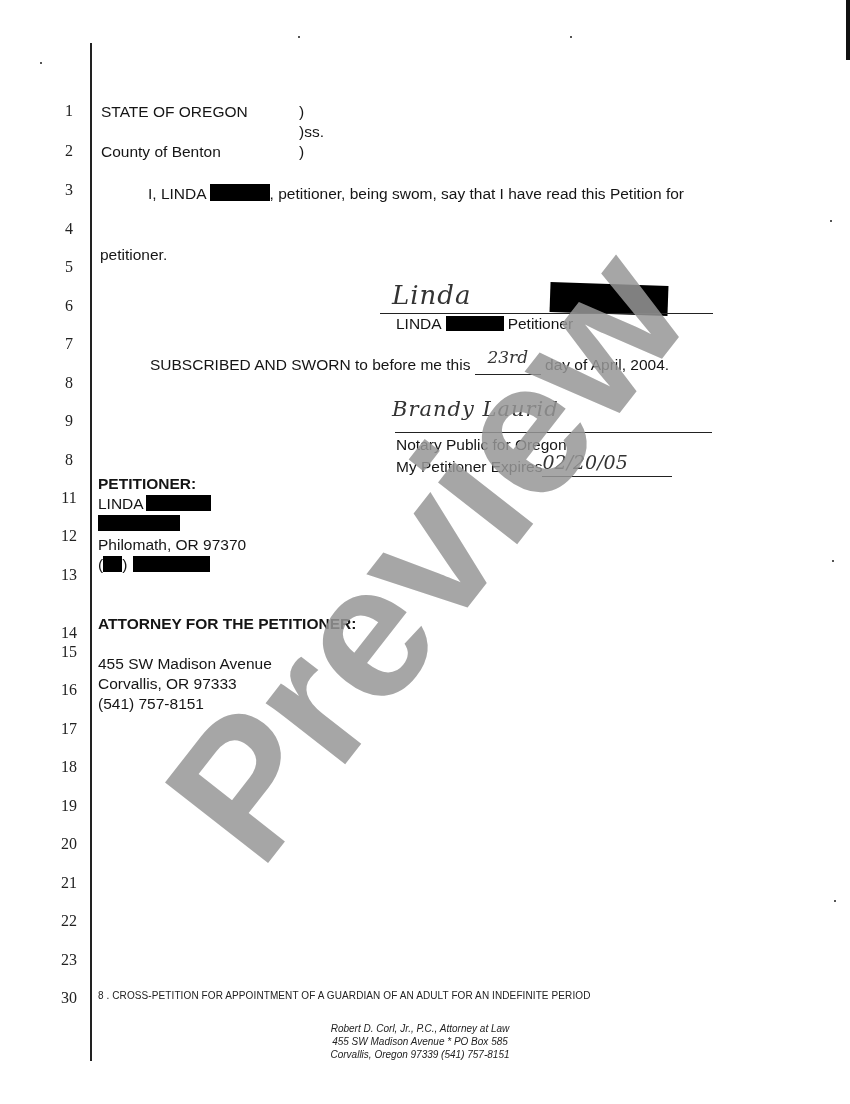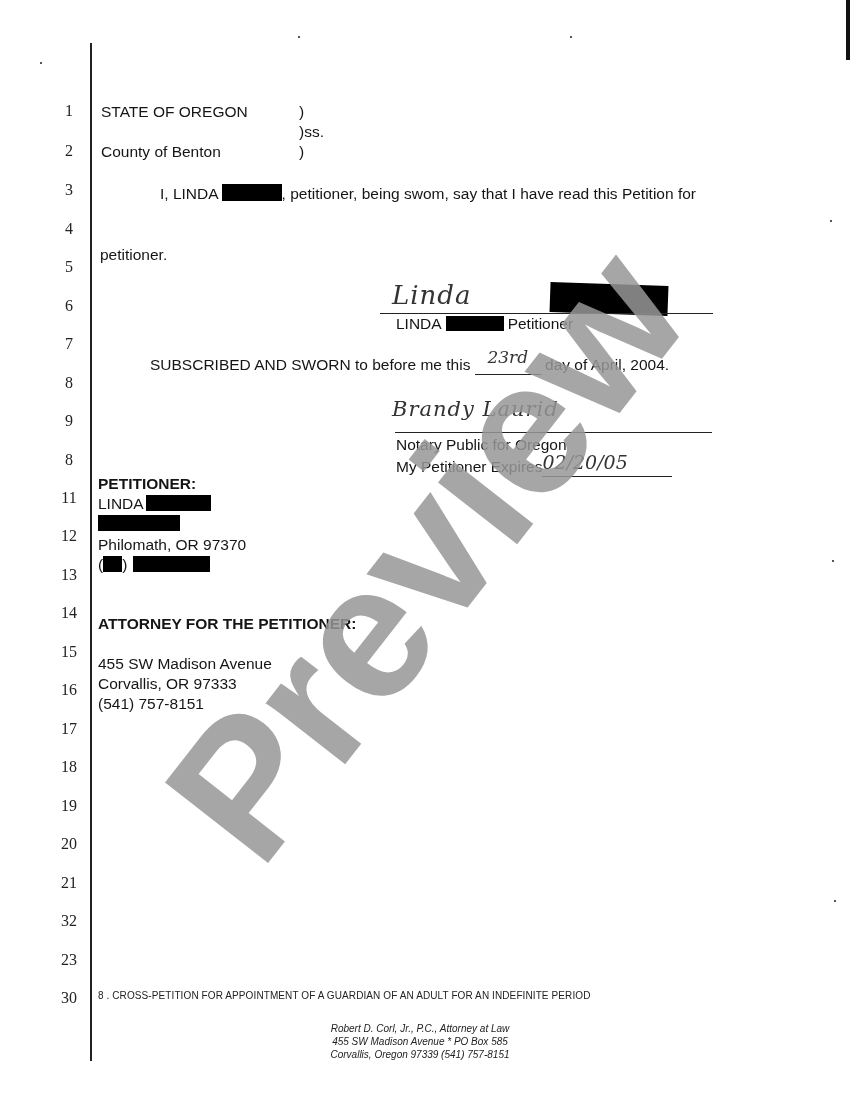--- a/index.html
+++ b/index.html
@@ -61,39 +61,39 @@
   <div class="line-num" style="top:220px">4</div>
   <div class="line-num" style="top:258px">5</div>
   <div class="line-num" style="top:297px">6</div>
   <div class="line-num" style="top:335px">7</div>
   <div class="line-num" style="top:374px">8</div>
   <div class="line-num" style="top:412px">9</div>
   <div class="line-num" style="top:451px">8</div>
   <div class="line-num" style="top:489px">11</div>
   <div class="line-num" style="top:527px">12</div>
   <div class="line-num" style="top:566px">13</div>
-  <div class="line-num" style="top:604px">14</div>
+  <div class="line-num" style="top:624px">14</div>
   <div class="line-num" style="top:643px">15</div>
   <div class="line-num" style="top:681px">16</div>
   <div class="line-num" style="top:720px">17</div>
   <div class="line-num" style="top:758px">18</div>
   <div class="line-num" style="top:797px">19</div>
   <div class="line-num" style="top:835px">20</div>
   <div class="line-num" style="top:874px">21</div>
-  <div class="line-num" style="top:912px">32</div>
+  <div class="line-num" style="top:912px">22</div>
   <div class="line-num" style="top:951px">23</div>
   <div class="line-num" style="top:989px">30</div>
 
   <div class="t" style="left:101px;top:103px">STATE OF OREGON</div>
   <div class="t" style="left:299px;top:103px">)</div>
   <div class="t" style="left:299px;top:123px">)ss.</div>
   <div class="t" style="left:101px;top:143px">County of Benton</div>
   <div class="t" style="left:299px;top:143px">)</div>
 
-  <div class="t" style="left:160px;top:184px">
+  <div class="t" style="left:148px;top:184px">
     <span>I, LINDA</span><span class="redact" style="width:60px;height:17px;margin-left:3px;"></span><span>, petitioner, being swom, say that I have read this Petition for</span>
   </div>
   <div class="t" style="left:100px;top:246px">petitioner.</div>
 
   <div class="sig" style="left:392px;top:280px">Linda</div>
   <div class="abs-redact" style="left:550px;top:284px;width:118px;height:30px;transform:rotate(2deg);"></div>
   <div class="sig-line" style="left:380px;top:313px;width:333px;"></div>
   <div class="t" style="left:396px;top:315px">
     <span>LINDA</span><span class="redact" style="width:58px;height:15px;margin:0 4px;"></span><span>Petitioner</span>
   </div>

